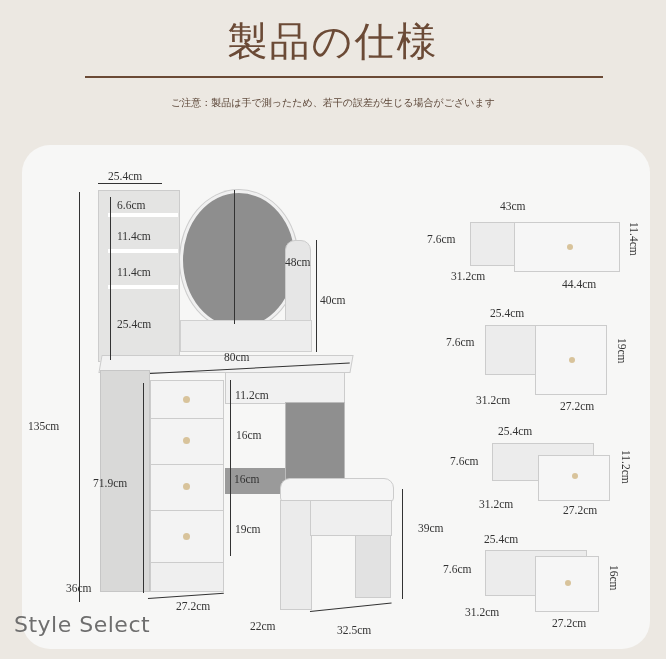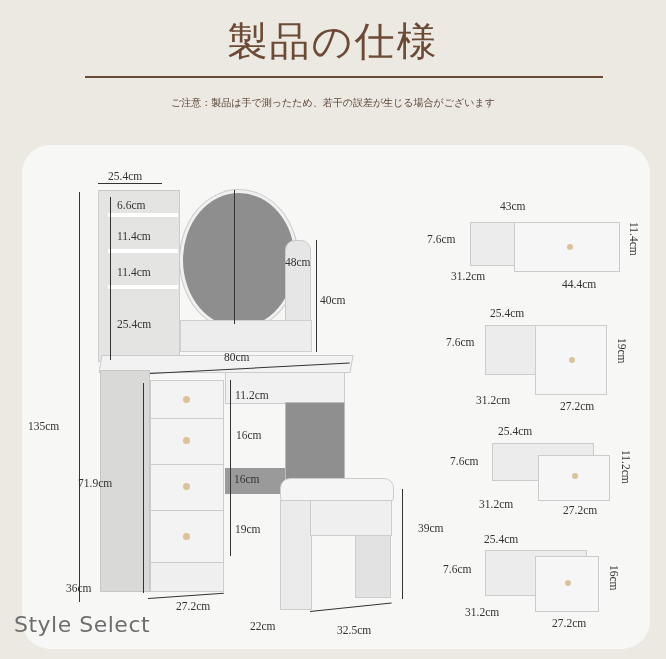--- a/index.html
+++ b/index.html
@@ -97,21 +97,21 @@
 <div class="lbl" style="left:117px;top:266px;">11.4cm</div>
 <div class="lbl" style="left:117px;top:318px;">25.4cm</div>
 <div class="lbl" style="left:237px;top:256px;margin-left:48px;">48cm</div>
 <div class="lbl" style="left:320px;top:294px;">40cm</div>
 <div class="lbl" style="left:28px;top:384px;margin-top:36px;">135cm</div>
 <div class="lbl" style="left:224px;top:351px;">80cm</div>
 <div class="lbl" style="left:235px;top:389px;">11.2cm</div>
 <div class="lbl" style="left:236px;top:429px;">16cm</div>
 <div class="lbl" style="left:234px;top:473px;">16cm</div>
 <div class="lbl" style="left:235px;top:523px;">19cm</div>
-<div class="lbl" style="left:78px;top:477px;">71.9cm</div>
+<div class="lbl" style="left:93px;top:477px;">71.9cm</div>
 <div class="lbl" style="left:66px;top:582px;text-align:center;">36cm</div>
 <div class="lbl" style="left:176px;top:600px;">27.2cm</div>
 
 <div class="lbl" style="left:418px;top:522px;">39cm</div>
 <div class="lbl" style="left:250px;top:620px;">22cm</div>
 <div class="lbl" style="left:337px;top:624px;">32.5cm</div>
 
 <div>
   <div class="shape" style="left:470px;top:222px;width:145px;height:42px;background:#ececec;border:1px solid #ccc;"></div>
   <div class="shape" style="left:514px;top:222px;width:104px;height:48px;background:#f6f6f6;border:1px solid #ccc;"></div>

